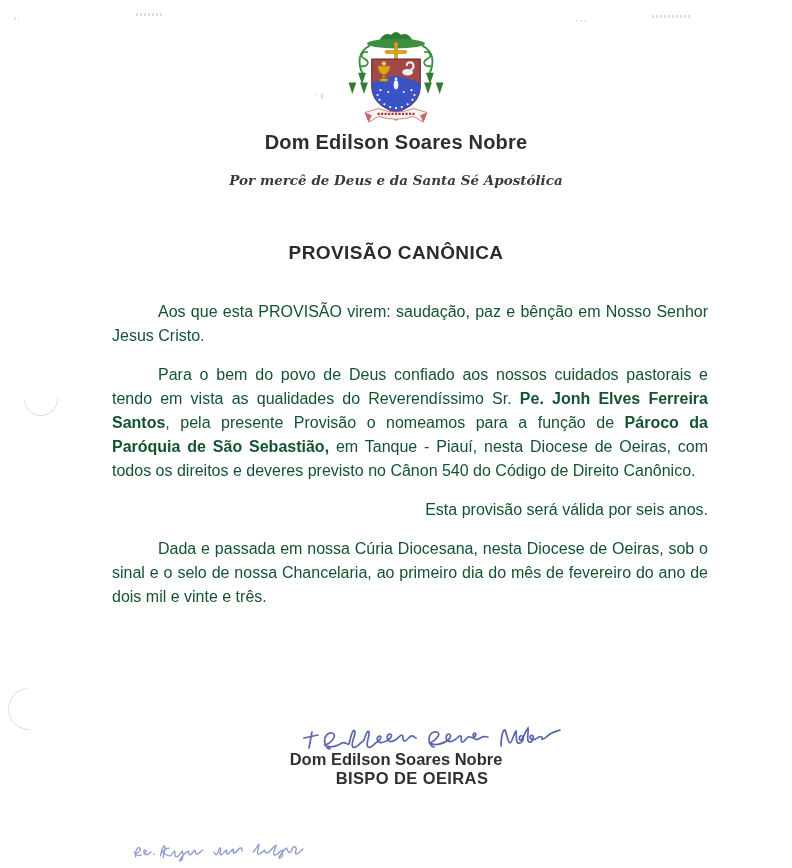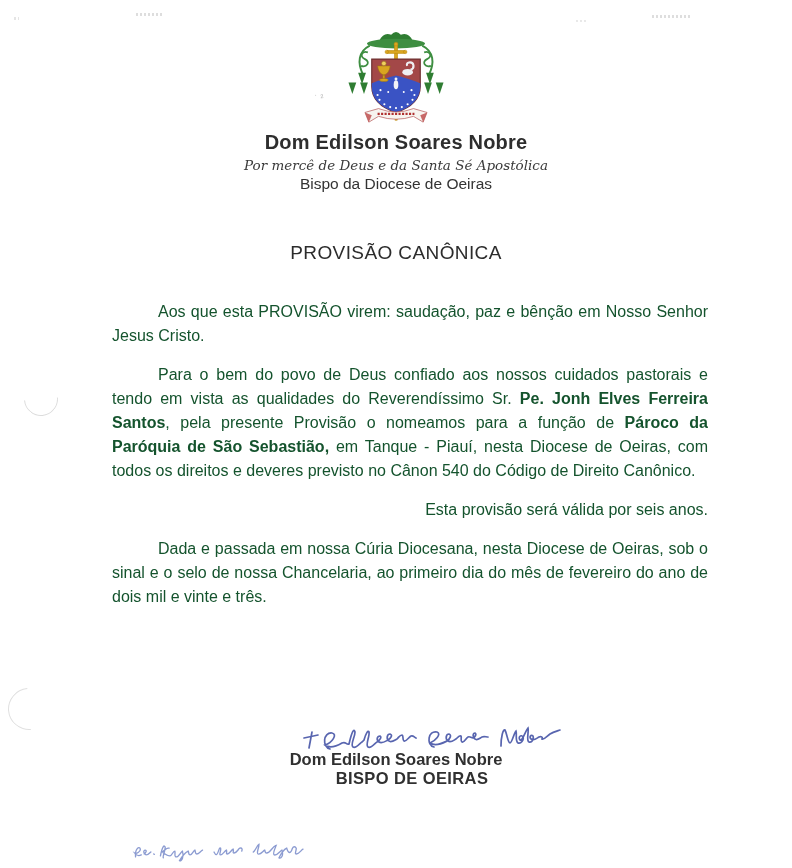--- a/index.html
+++ b/index.html
@@ -3,25 +3,25 @@
 <meta charset="utf-8">
 <style>
   html,body{margin:0;padding:0;background:#ffffff;}
   body{width:792px;height:868px;font-family:"Liberation Sans",sans-serif;color:#3b3b3b;}
   .page{position:relative;width:792px;height:868px;background:#fff;overflow:hidden;}
 
   
   .header{position:absolute;top:30px;left:0;width:100%;text-align:center;}
   .crest{display:block;margin:0 auto;}
   .bishop-name{font-size:20px;font-weight:bold;color:#2e2e2e;letter-spacing:.2px;margin-top:4px;}
-  .bishop-motto{font-family:"DejaVu Serif",serif;font-style:italic;font-weight:normal;font-size:13.5px;color:#3a3a3a;margin-top:3px;}
+  .bishop-motto{font-family:"DejaVu Serif",serif;font-style:italic;font-weight:bold;font-size:13.5px;color:#3a3a3a;margin-top:18px;}
   .bishop-role{font-size:15.5px;color:#333;margin-top:2px;}
 
   
-  .doc-title{position:absolute;top:242px;left:0;width:100%;text-align:center;font-size:19px;font-weight:normal;color:#2c2c2c;letter-spacing:.4px;}
+  .doc-title{position:absolute;top:242px;left:0;width:100%;text-align:center;font-size:19px;font-weight:bold;color:#2c2c2c;letter-spacing:.4px;}
 
   
   .doc-body{position:absolute;left:112px;top:300px;width:596px;font-size:16px;line-height:24px;text-align:justify;color:#14532d;}
   .doc-body p{margin:0 0 15px 0;text-indent:46px;}
   .doc-body p.single{text-align:right;}
 
   
   .sig-block{position:absolute;left:0;top:722px;width:100%;text-align:center;}
   .sig-hand{position:absolute;left:296px;top:0;width:270px;height:46px;}
   .sig-name{position:absolute;top:28px;left:0;width:100%;font-size:16.5px;font-weight:bold;color:#303030;}
@@ -116,21 +116,20 @@
           <circle cx="83" cy="64" r="1"></circle>
       </g>
 
       <path d="M43,85 L57,81 Q75,88 93,81 L107,85 L103,95 L93,89 Q75,95 57,89 L47,95 Z" fill="#f7f4f0" stroke="#b05050" stroke-width="0.7"></path>
       <path d="M43,85 L47,95 L50,88 Z" fill="#c05050" opacity=".85"></path>
       <path d="M107,85 L103,95 L100,88 Z" fill="#c05050" opacity=".85"></path>
       <line x1="56" y1="86.5" x2="94" y2="86.5" stroke="#b03030" stroke-width="2.4" stroke-dasharray="2.2,1.4"></line>
     </svg>
     <div class="bishop-name">Dom Edilson Soares Nobre</div>
     <div class="bishop-motto">Por mercê de Deus e da Santa Sé Apostólica</div>
-    <div class="bishop-role">Bispo da Diocese de Oeiras</div>
   </div>
 
   <div class="doc-title">PROVISÃO CANÔNICA</div>
 
   <div class="doc-body">
     <p><span>Aos que esta PROVISÃO virem: saudação, paz e bênção em Nosso Senhor Jesus Cristo.</span></p>
     <p><span>Para o bem do povo de Deus confiado aos nossos cuidados pastorais e tendo em vista as qualidades do Reverendíssimo Sr. </span><b>Pe. Jonh Elves Ferreira Santos</b><span>, pela presente Provisão o nomeamos para a função de </span><b>Pároco da Paróquia de São Sebastião,</b><span> em Tanque - Piauí, nesta Diocese de Oeiras, com todos os direitos e deveres previsto no Cânon 540 do Código de Direito Canônico.</span></p>
     <p class="single"><span>Esta provisão será válida por seis anos.</span></p>
     <p><span>Dada e passada em nossa Cúria Diocesana, nesta Diocese de Oeiras, sob o sinal e o selo de nossa Chancelaria, ao primeiro dia do mês de fevereiro do ano de dois mil e vinte e três.</span></p>
   </div>

